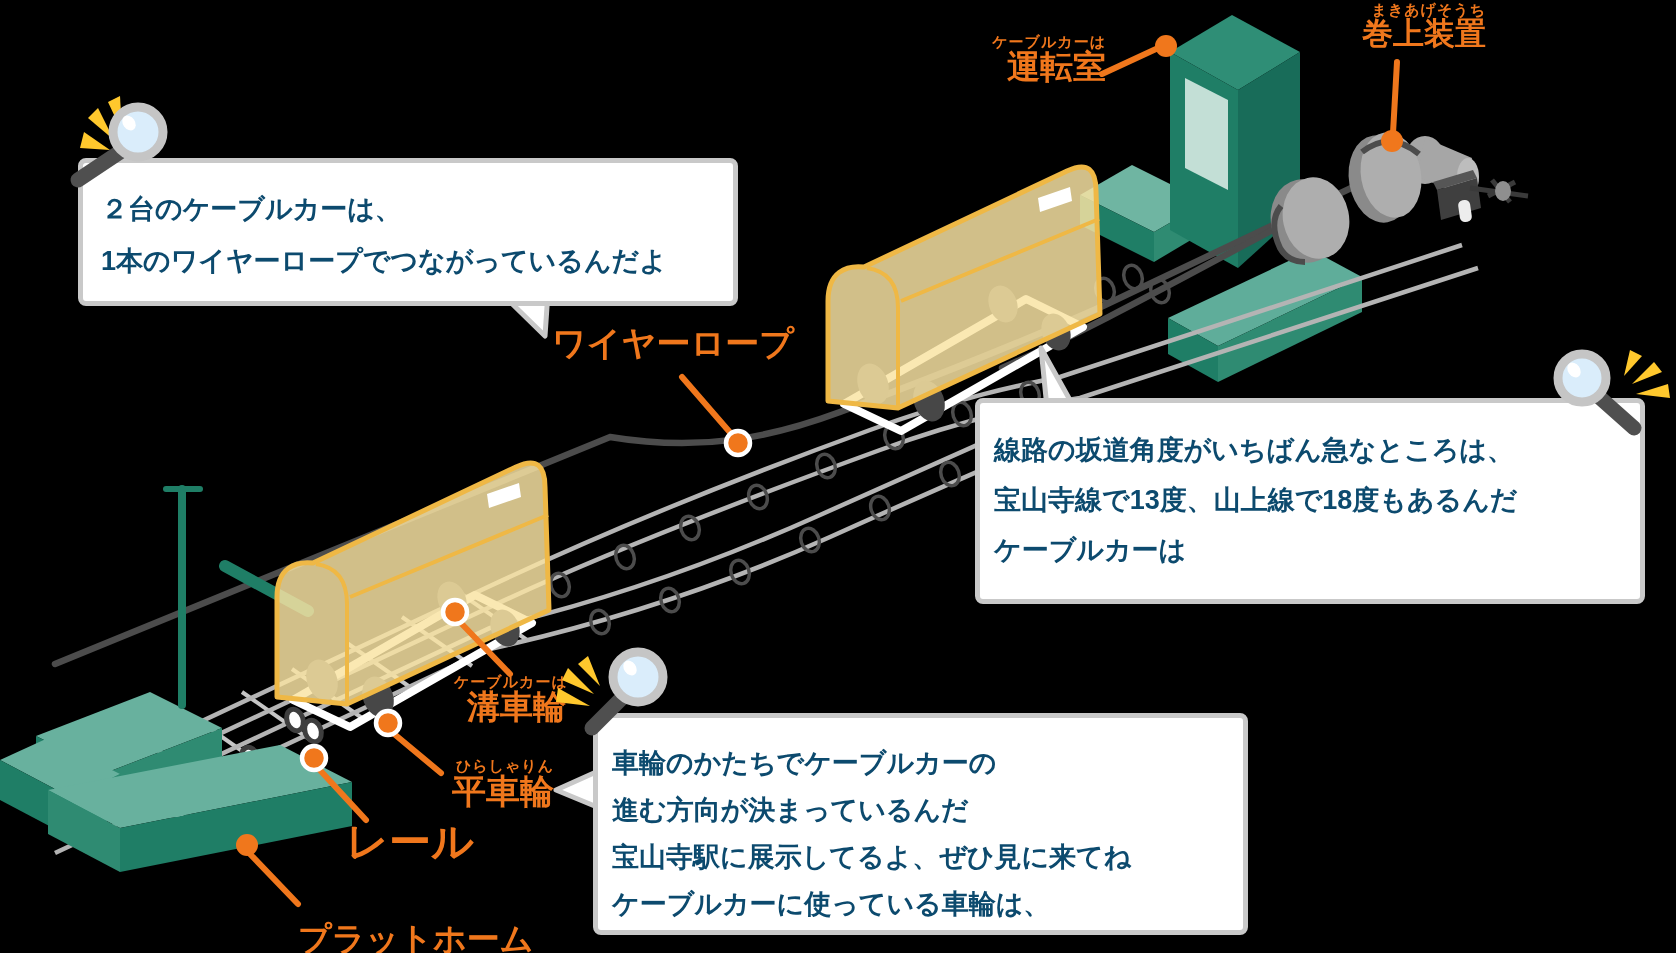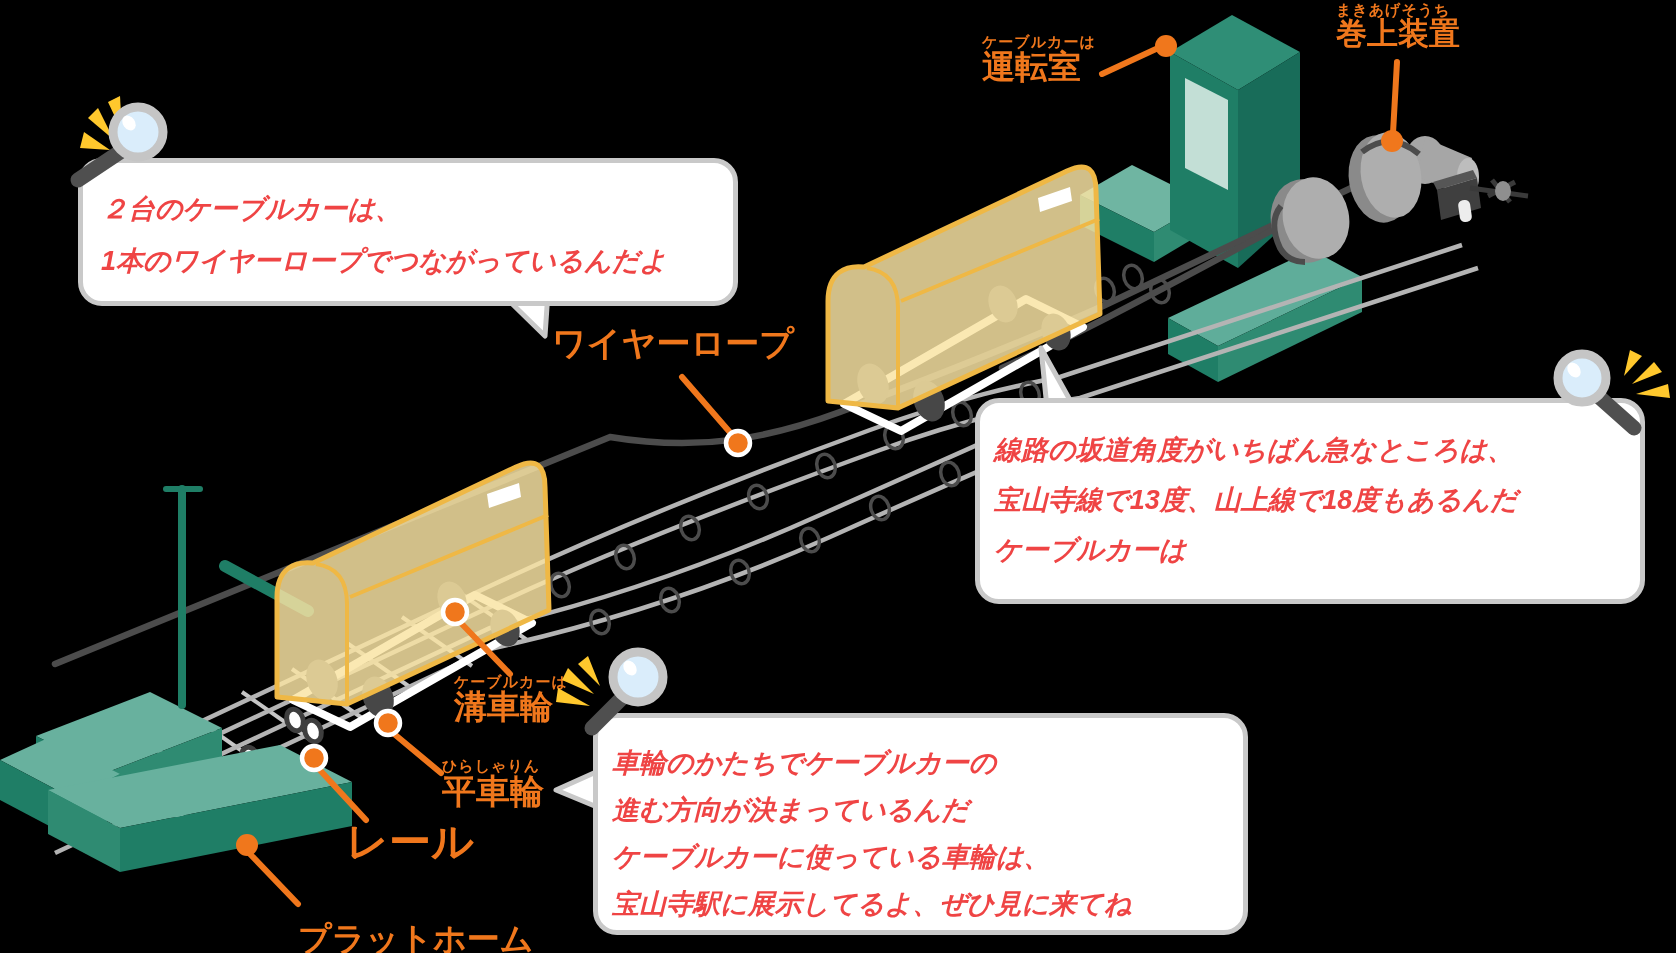--- a/index.html
+++ b/index.html
@@ -1,26 +1,26 @@
 <!DOCTYPE html>
 <html><head>
 <meta charset="utf-8">
 <style>
   html,body{margin:0;padding:0;background:#000;}
   #stage{position:relative;width:1676px;height:953px;background:#000;overflow:hidden;
          font-family:"Liberation Sans","DejaVu Sans",sans-serif;}
   #stage svg{position:absolute;left:0;top:0;}
   .scene{z-index:1;}
-  .bubble{position:absolute;z-index:2;background:#fff;border:5px solid #C9C9C9;border-radius:24px;
-          color:#ef4444;font-weight:bold;box-sizing:border-box;font-style:italic;}
+  .bubble{position:absolute;z-index:2;background:#fff;border:5px solid #C9C9C9;border-radius:8px;
+          color:#0c4a6e;font-weight:bold;box-sizing:border-box;}
   .bubble .ln{white-space:nowrap;}
   .olabel{position:absolute;z-index:2;color:#F0771C;font-weight:bold;line-height:1.05;white-space:nowrap;}
   .olabel .furi{display:block;font-size:15px;letter-spacing:1px;}
   .olabel .main{display:block;}
-  .center{text-align:left;}
+  .center{text-align:right;}
   .mag{position:absolute;z-index:3;}
 </style>
 </head>
 <body>
 
 <div id="stage">
 
   <svg class="scene" width="1676" height="953" viewBox="0 0 1676 953">
 
     <g>
@@ -202,22 +202,22 @@
 
   <div class="bubble" style="left:975px;top:398px;width:670px;height:206px;padding:22px 24px 0 14px;font-size:27px;line-height:50px;">
     <div class="ln">線路の坂道角度がいちばん急なところは、</div>
     <div class="ln">宝山寺線で13度、山上線で18度もあるんだ</div>
     <div class="ln">ケーブルカーは</div>
   </div>
 
   <div class="bubble" style="left:593px;top:713px;width:655px;height:222px;padding:22px 22px 0 14px;font-size:27px;line-height:47px;">
     <div class="ln">車輪のかたちでケーブルカーの</div>
     <div class="ln">進む方向が決まっているんだ</div>
+    <div class="ln">宝山寺駅に展示してるよ、ぜひ見に来てね</div>
     <div class="ln">ケーブルカーに使っている車輪は、</div>
-    <div class="ln">宝山寺駅に展示してるよ、ぜひ見に来てね</div>
   </div>
 
   <div class="olabel" style="left:552px;top:326px;font-size:34px;">
     <span class="main">ワイヤーロープ</span>
   </div>
 
   <div class="olabel center" style="left:982px;top:34px;width:124px;">
     <span class="furi">ケーブルカーは</span>
     <span class="main" style="font-size:33px;">運転室</span>
   </div>

